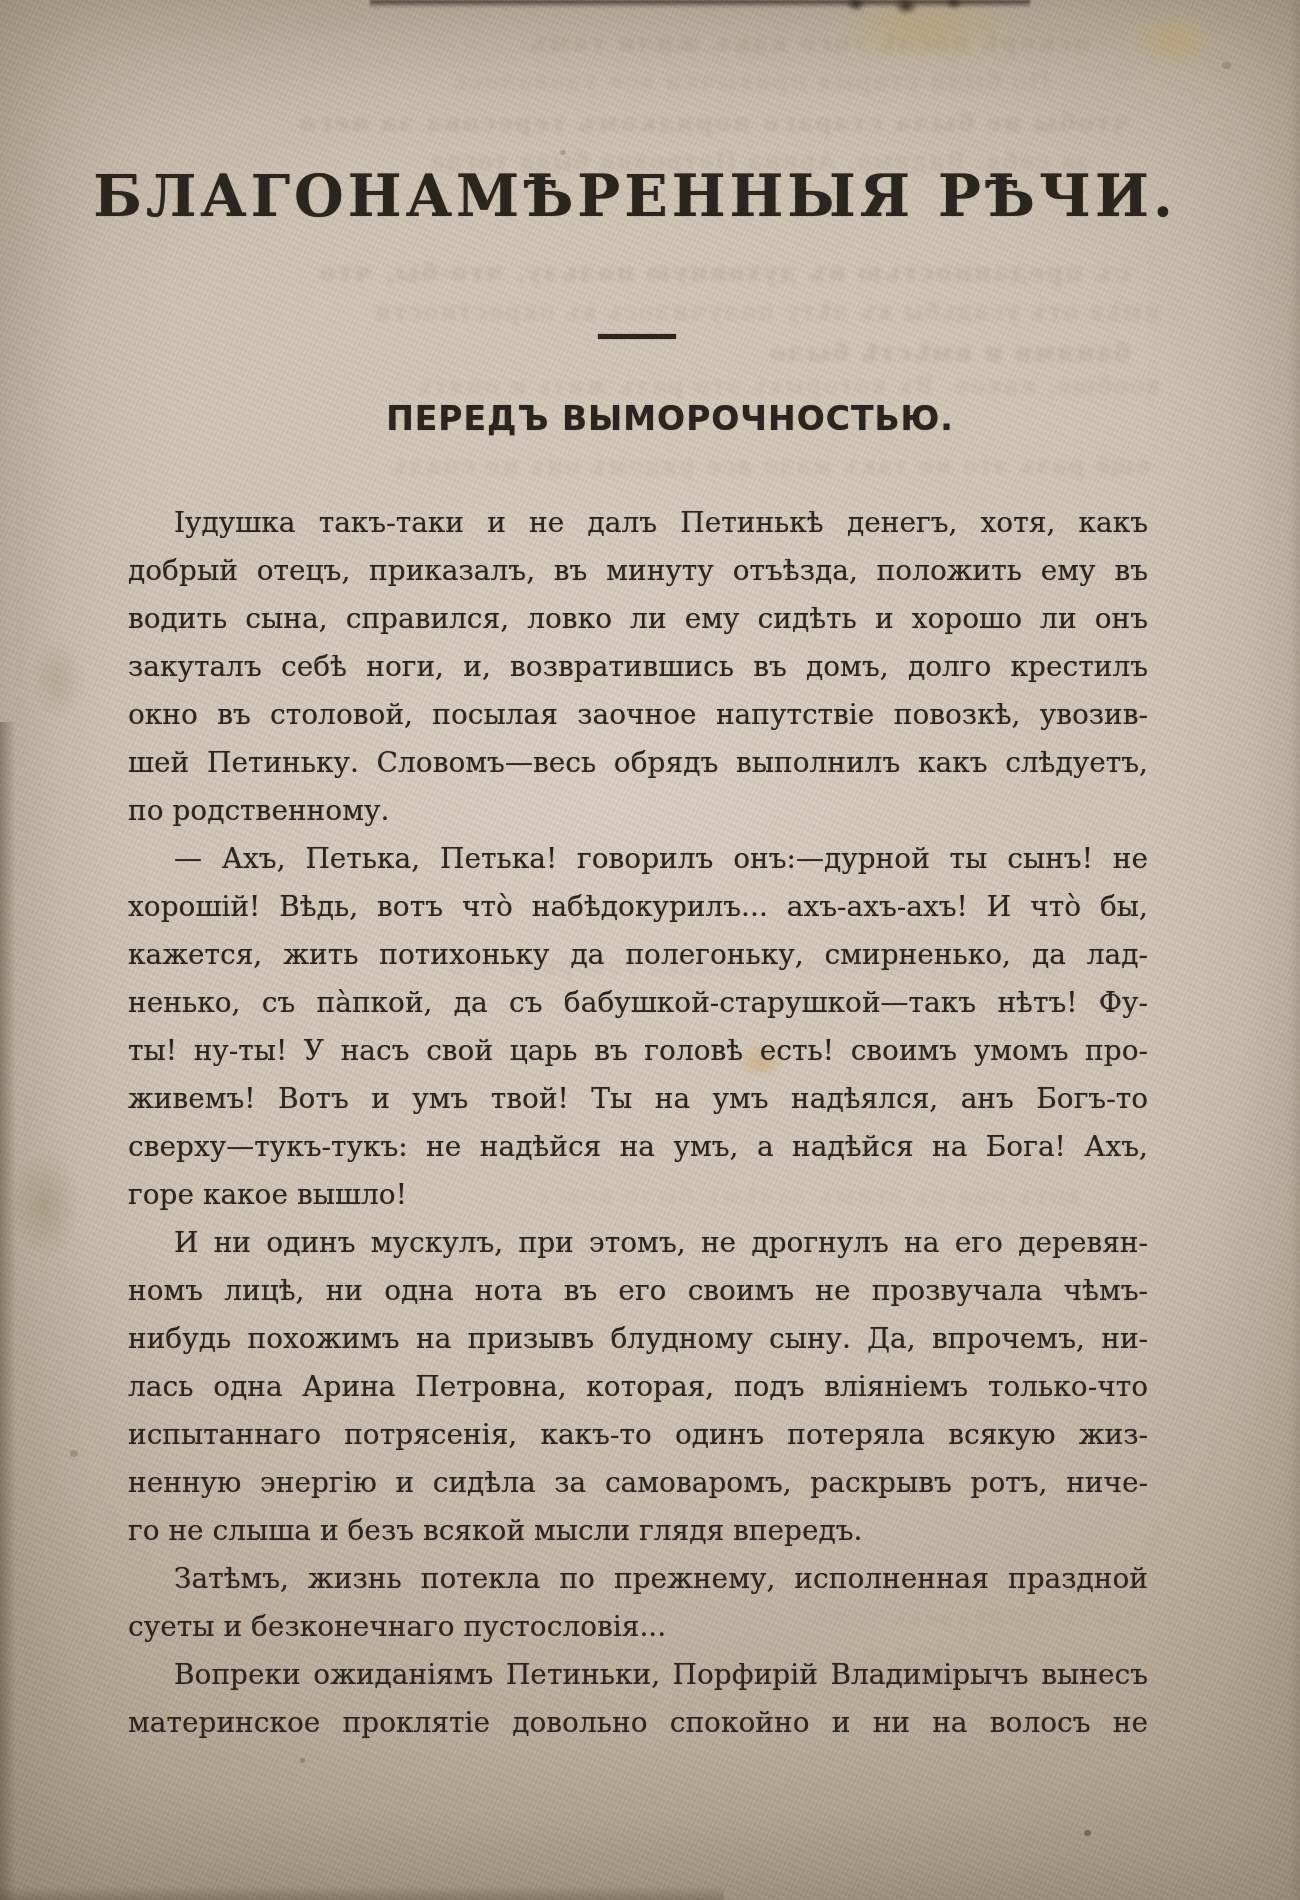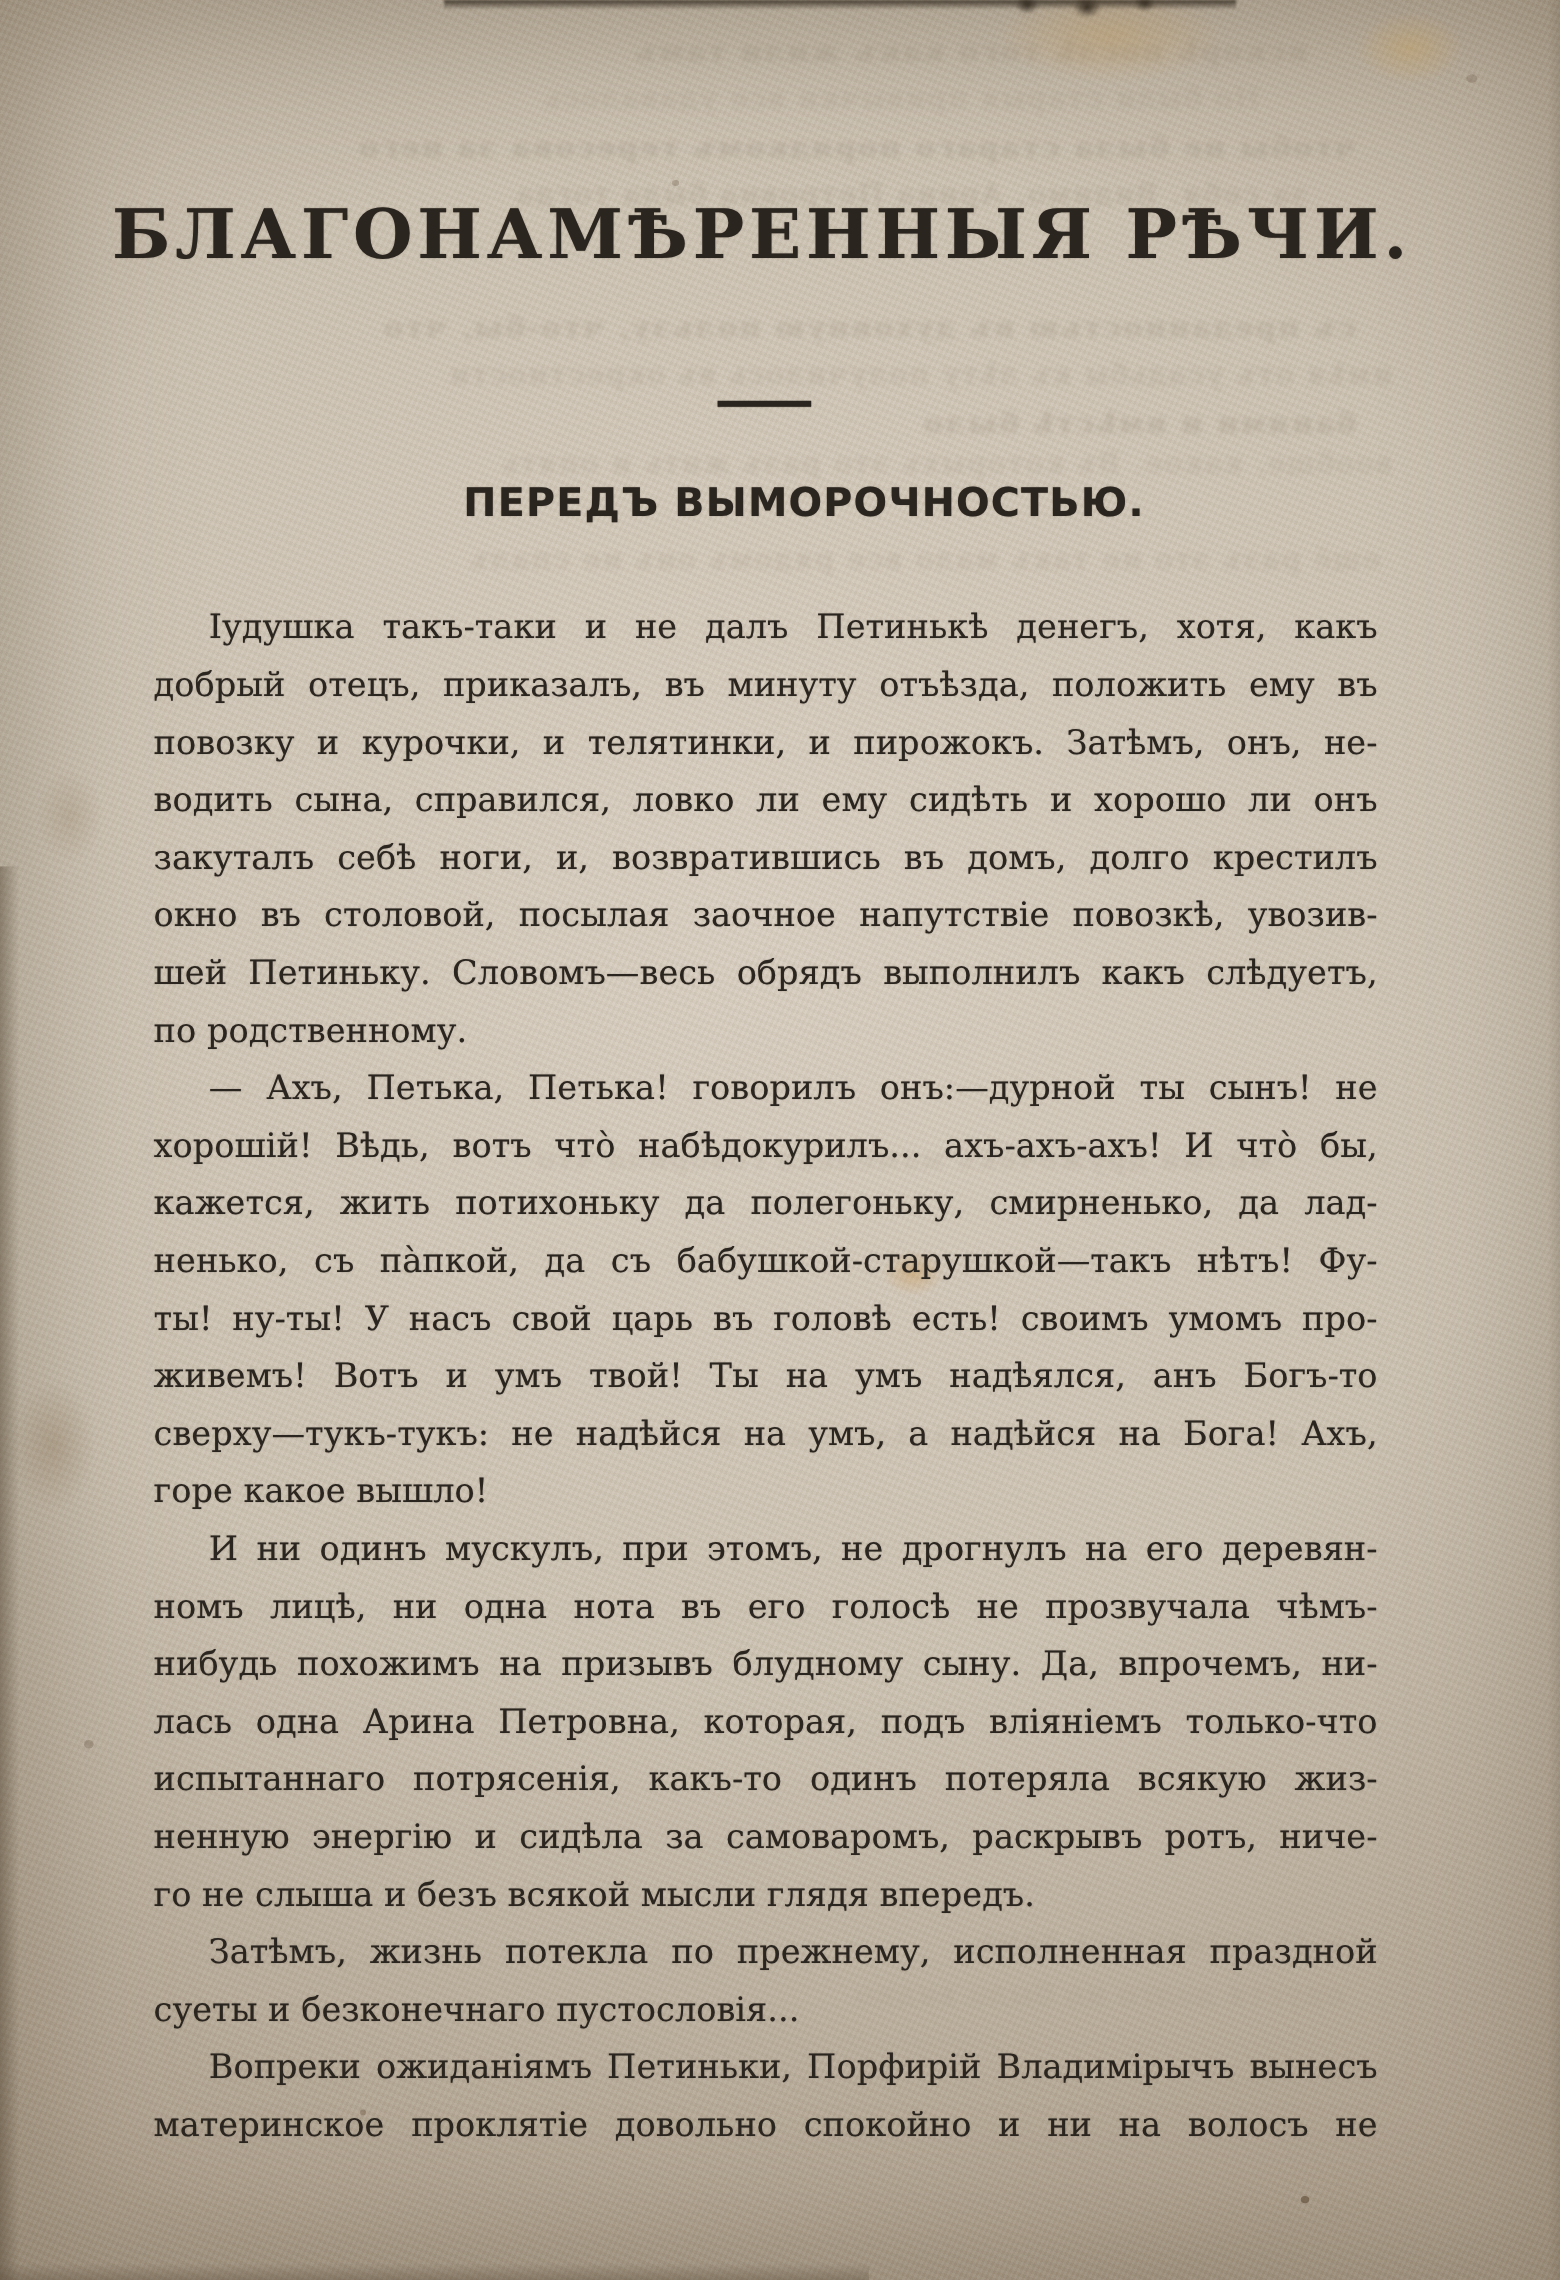--- a/index.html
+++ b/index.html
@@ -126,36 +126,35 @@
   <div class="speck speck-4"></div>
   <div class="speck speck-5"></div>
 
   <div class="content">
     <h1 class="title">БЛАГОНАМѢРЕННЫЯ РѢЧИ.</h1>
     <div class="rule"></div>
     <h2 class="chapter">ПЕРЕДЪ ВЫМОРОЧНОСТЬЮ.</h2>
     <div class="body-text" id="body-text">
         <div class="line first">Іудушка такъ-таки и не далъ Петинькѣ денегъ, хотя, какъ</div>
         <div class="line">добрый отецъ, приказалъ, въ минуту отъѣзда, положить ему въ</div>
-        <div class="line">повозку и курочки, и телятинки, и пирожокъ. Затѣмъ, онъ, не-</div>
         <div class="line">водить сына, справился, ловко ли ему сидѣть и хорошо ли онъ</div>
         <div class="line">закуталъ себѣ ноги, и, возвратившись въ домъ, долго крестилъ</div>
         <div class="line">окно въ столовой, посылая заочное напутствіе повозкѣ, увозив-</div>
         <div class="line">шей Петиньку. Словомъ—весь обрядъ выполнилъ какъ слѣдуетъ,</div>
         <div class="line end">по родственному.</div>
         <div class="line first">— Ахъ, Петька, Петька! говорилъ онъ:—дурной ты сынъ! не</div>
         <div class="line">хорошій! Вѣдь, вотъ чтò набѣдокурилъ... ахъ-ахъ-ахъ! И чтò бы,</div>
         <div class="line">кажется, жить потихоньку да полегоньку, смирненько, да лад-</div>
         <div class="line">ненько, съ пàпкой, да съ бабушкой-старушкой—такъ нѣтъ! Фу-</div>
         <div class="line">ты! ну-ты! У насъ свой царь въ головѣ есть! своимъ умомъ про-</div>
         <div class="line">живемъ! Вотъ и умъ твой! Ты на умъ надѣялся, анъ Богъ-то</div>
         <div class="line">сверху—тукъ-тукъ: не надѣйся на умъ, а надѣйся на Бога! Ахъ,</div>
         <div class="line end">горе какое вышло!</div>
         <div class="line first">И ни одинъ мускулъ, при этомъ, не дрогнулъ на его деревян-</div>
-        <div class="line">номъ лицѣ, ни одна нота въ его голосѣ не прозвучала чѣмъ-</div>
+        <div class="line">номъ лицѣ, ни одна нота въ его своимъ не прозвучала чѣмъ-</div>
         <div class="line">нибудь похожимъ на призывъ блудному сыну. Да, впрочемъ, ни-</div>
         <div class="line">лась одна Арина Петровна, которая, подъ вліяніемъ только-что</div>
         <div class="line">испытаннаго потрясенія, какъ-то одинъ потеряла всякую жиз-</div>
         <div class="line">ненную энергію и сидѣла за самоваромъ, раскрывъ ротъ, ниче-</div>
         <div class="line end">го не слыша и безъ всякой мысли глядя впередъ.</div>
         <div class="line first">Затѣмъ, жизнь потекла по прежнему, исполненная праздной</div>
         <div class="line end">суеты и безконечнаго пустословія...</div>
         <div class="line first">Вопреки ожиданіямъ Петиньки, Порфирій Владимірычъ вынесъ</div>
         <div class="line">материнское проклятіе довольно спокойно и ни на волосъ не</div>
       </div>

